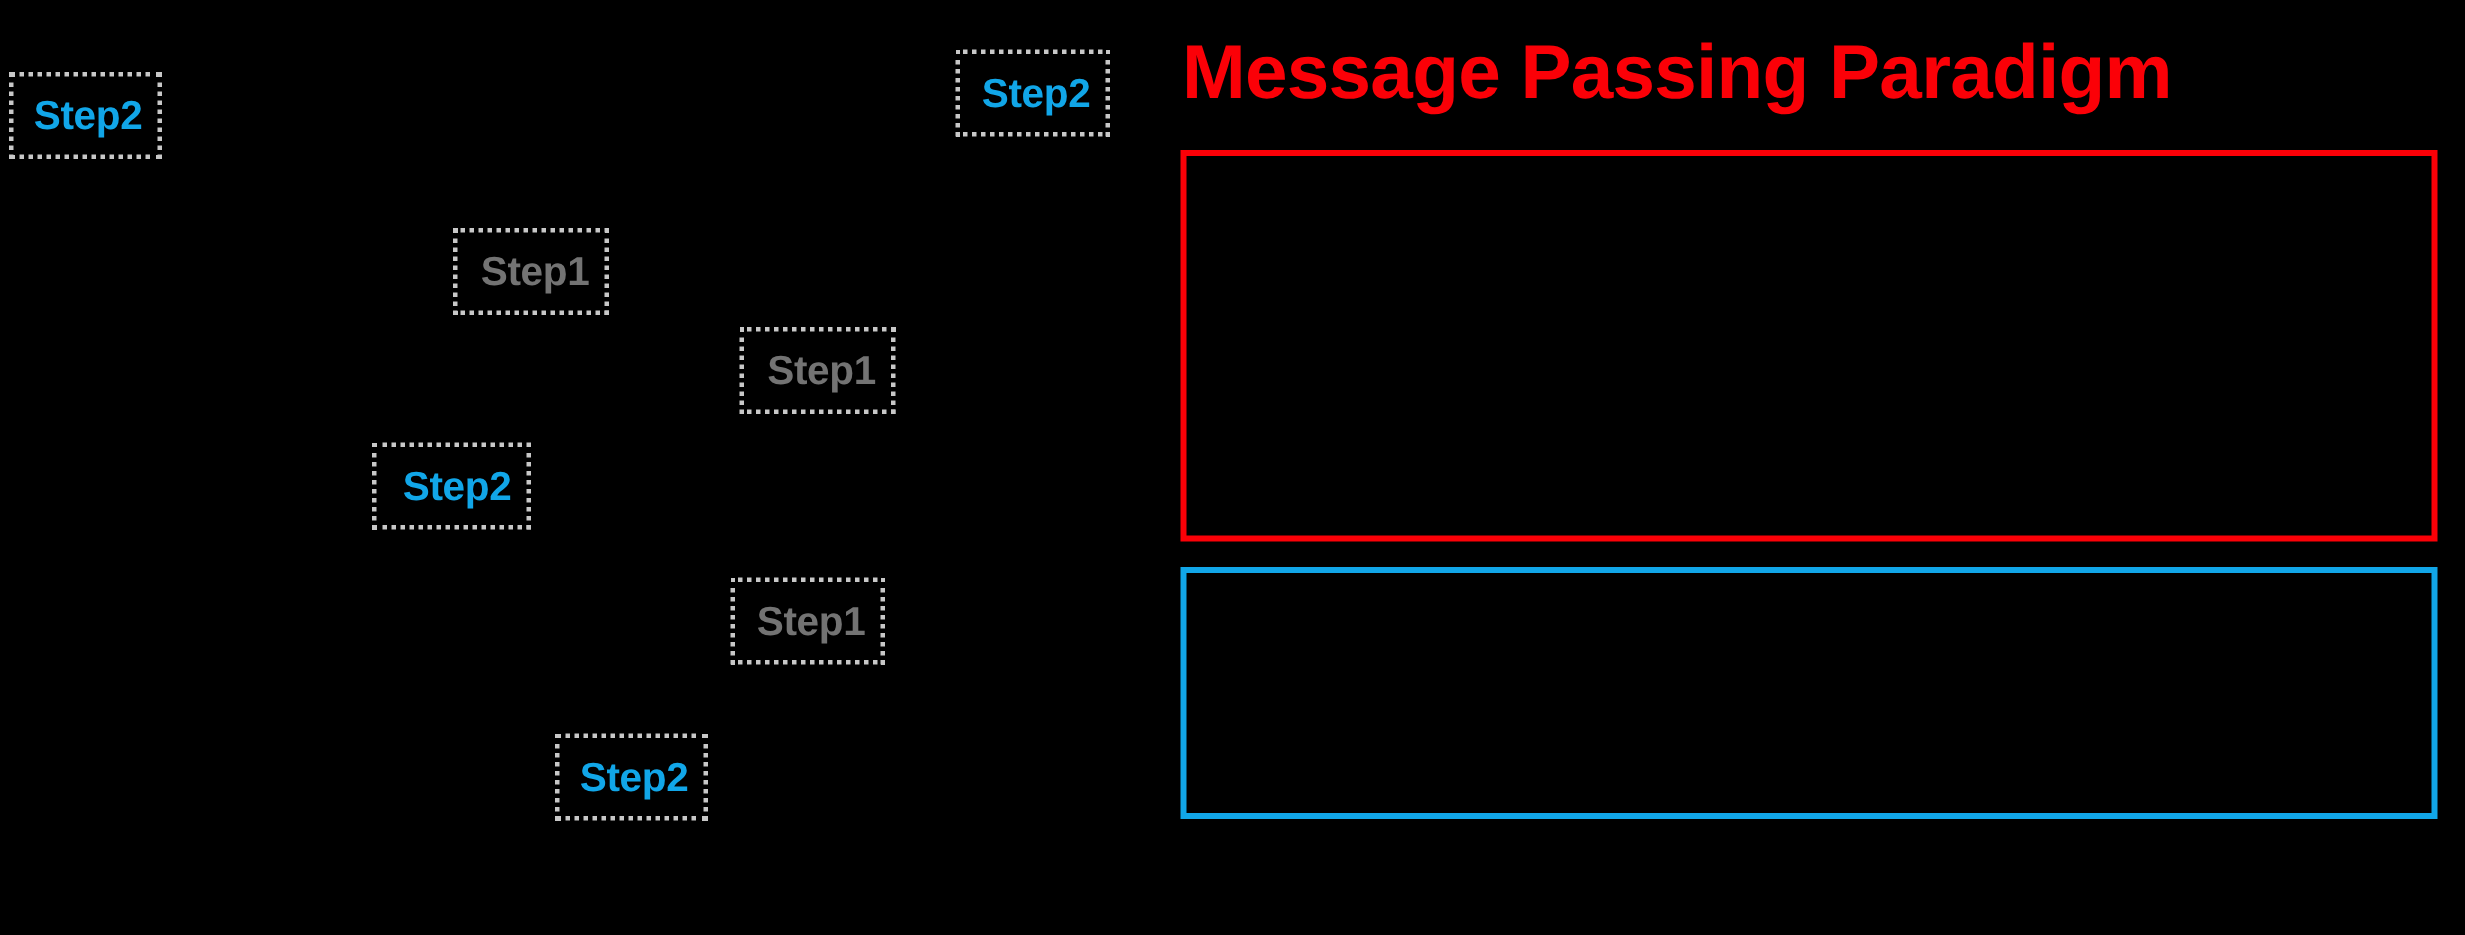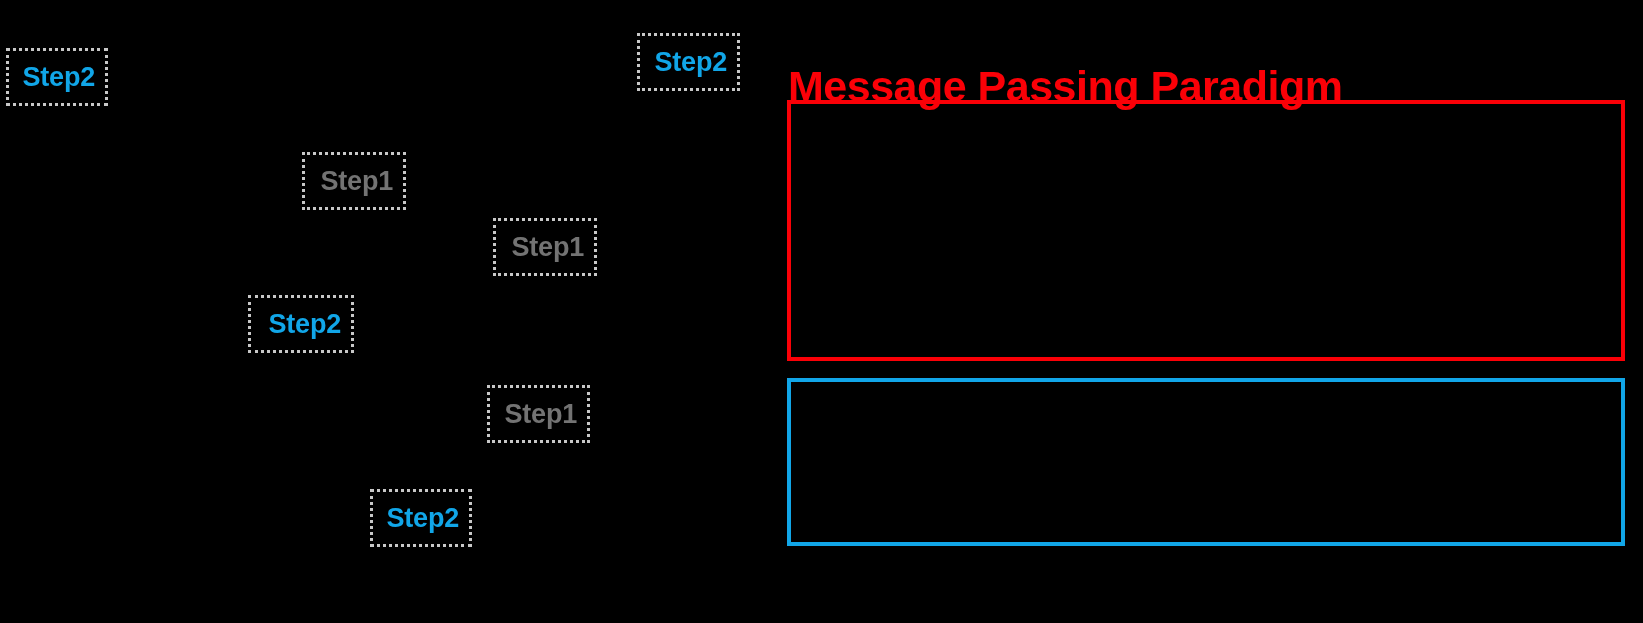--- a/index.html
+++ b/index.html
@@ -38,26 +38,25 @@
   .step-chip.step1 .step-label { color: #737373; }
   .step-chip.step2 .step-label { color: #11a6e8; }
 
   
   #title {
     position: absolute;
     left: 788px;
     top: 21px;
     font-family: "Liberation Sans", sans-serif;
     font-weight: bold;
-    font-size: 43px;
+    font-size: 51px;
     line-height: 1.05;
     color: #fb0007;
     letter-spacing: -0.5px;
     white-space: nowrap;
-    margin-top: 43px;
   }
 
   
   .panel {
     position: absolute;
     box-sizing: border-box;
     background: transparent;
   }
   .panel .panel-body {
     width: 100%;

